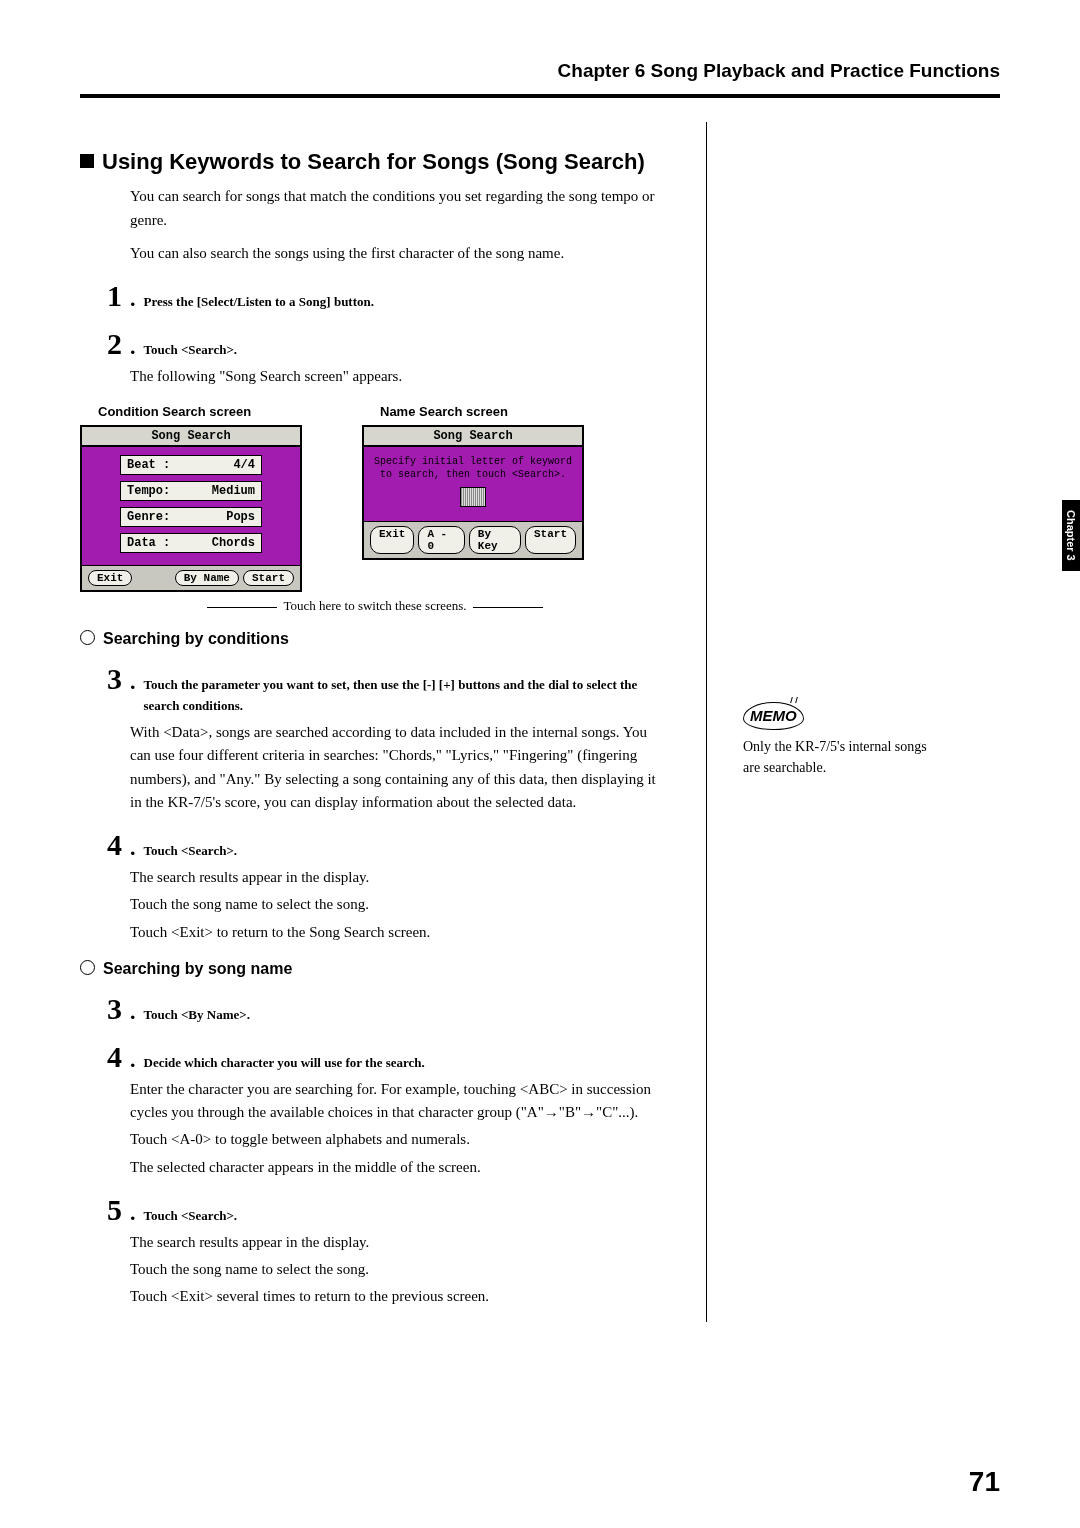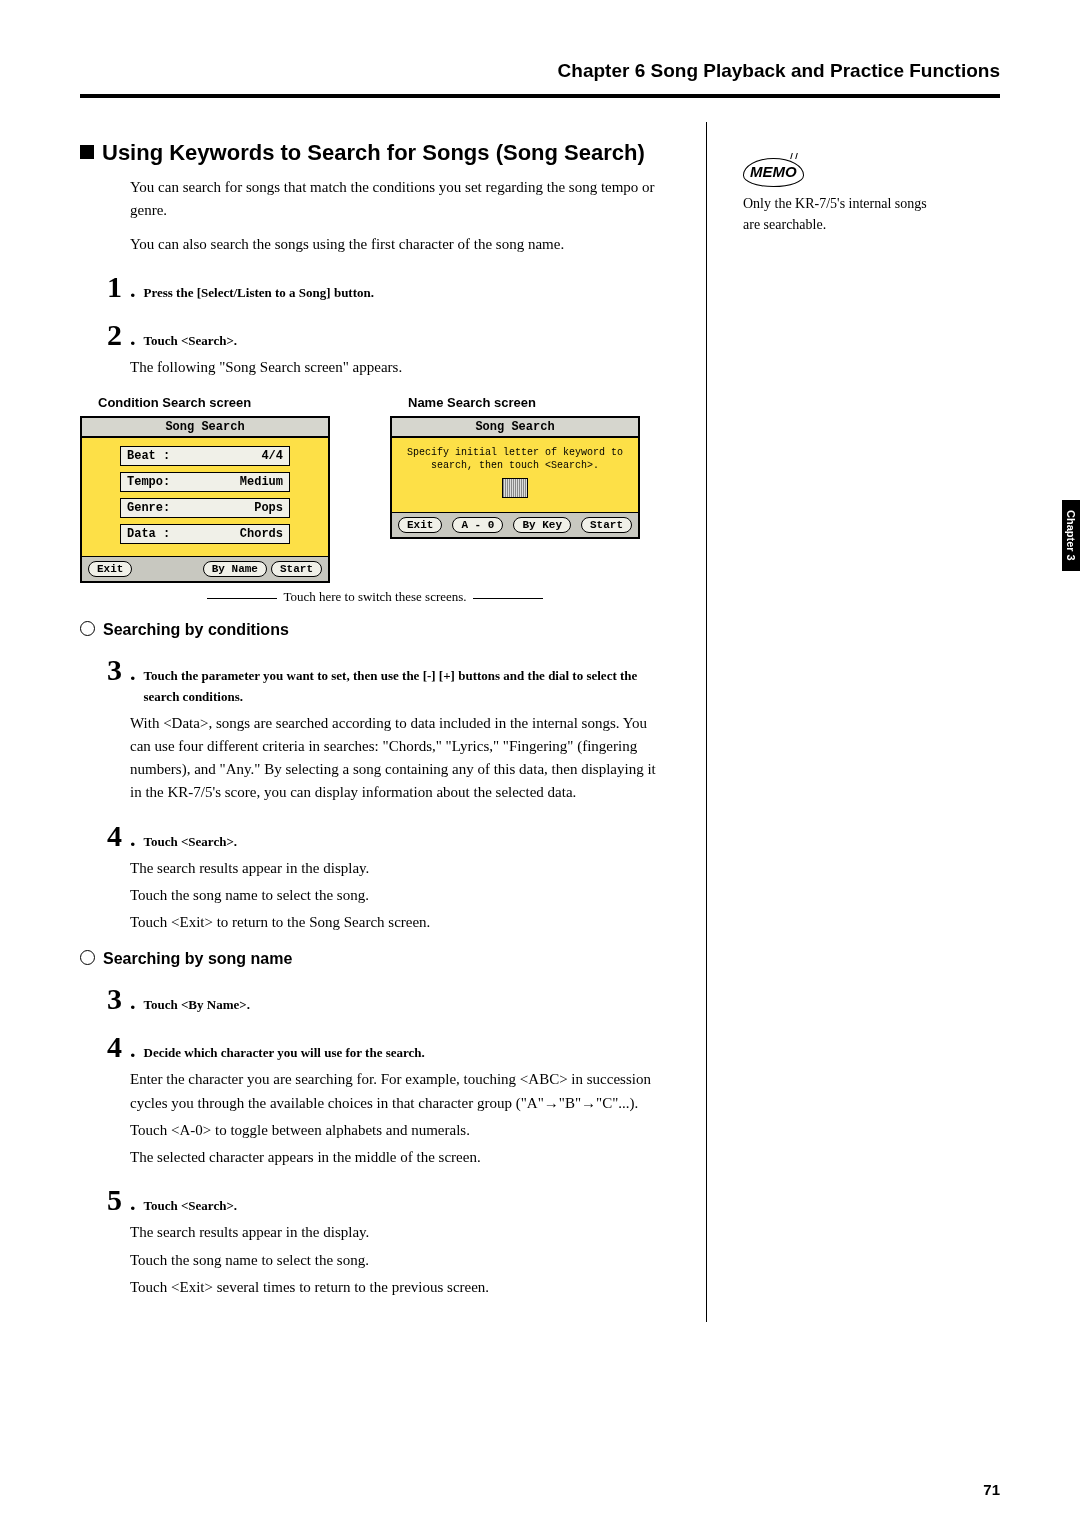--- a/index.html
+++ b/index.html
@@ -19,21 +19,21 @@
     padding-bottom: 8px;
     margin-bottom: 4px;
   }
   .hr-thick {
     border: none;
     border-top: 4px solid #000;
     margin: 0 0 24px 0;
   }
   .content-row {
     display: flex;
-    align-items: flex-start;
+    align-items: center;
     gap: 36px;
   }
   .main-col {
     width: 590px;
   }
   .side-col {
     width: 200px;
     font-size: 14px;
     line-height: 1.5;
     padding-top: 36px;
@@ -112,23 +112,23 @@
   .screen-block {
     font-family: Arial, Helvetica, sans-serif;
   }
   .screen-caption {
     font-weight: bold;
     font-size: 13px;
     margin-bottom: 6px;
     padding-left: 18px;
   }
   .lcd {
-    width: 250px;
+    width: 222px;
     border: 2px solid #000;
-    background: #fde047;
+    background: #a21caf;
     box-sizing: border-box;
   }
   .lcd-title {
     font-size: 12px;
     font-weight: bold;
     text-align: center;
     border-bottom: 2px double #000;
     padding: 2px 0;
     background: #d6d6ce;
     font-family: 'Courier New', monospace;
@@ -243,21 +243,21 @@
     font-weight: bold;
     writing-mode: vertical-rl;
     padding: 10px 3px;
   }
   .page-num {
     position: absolute;
     right: 80px;
     bottom: 30px;
     font-family: Arial, sans-serif;
     font-weight: bold;
-    font-size: 15px;
+    font-size: 28px;
   }
   .divider-vert {
     border-left: 1px solid #000;
     margin: 0 0 0 0;
   }
 </style>
 </head>
 <body>
 
 <div class="chapter-header">Chapter 6 Song Playback and Practice Functions</div>

